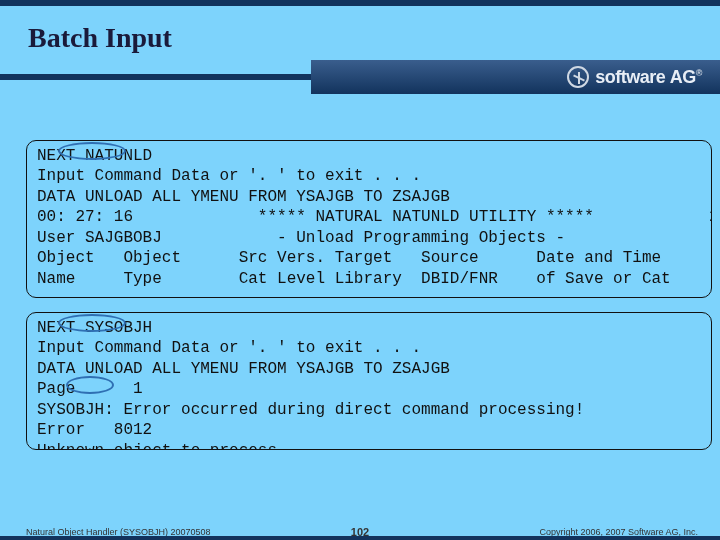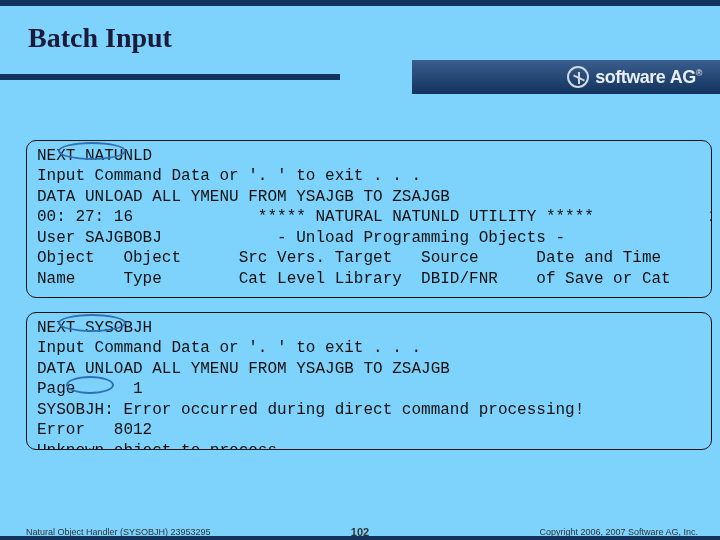--- a/index.html
+++ b/index.html
@@ -3,21 +3,21 @@
 <meta charset="utf-8">
 <style>
   * { margin: 0; padding: 0; box-sizing: border-box; }
   html, body { width: 720px; height: 540px; font-family: Georgia, 'Times New Roman', serif; background: #fff; overflow: hidden; }
   .slide { position: relative; width: 720px; height: 540px; background: #7dd3fc; }
 
   .topband { position: absolute; top: 0; left: 0; right: 0; height: 6px; background: #12335d; }
   .title { position: absolute; top: 22px; left: 28px; font-size: 28px; font-weight: bold; color: #1a1a3a; }
   .titlebar { position: absolute; top: 60px; left: 0; right: 0; height: 34px; }
   .titlebar .left { position: absolute; left: 0; top: 14px; width: 340px; height: 6px; background: #12335d; }
-  .titlebar .rightpanel { position: absolute; right: 0; top: 0; width: 308px; height: 34px; background: linear-gradient(#3a5e8d, #12335d); display: flex; align-items: center; justify-content: flex-end; padding-right: 18px; }
+  .titlebar .rightpanel { position: absolute; right: 0; top: 0; width: 409px; height: 34px; background: linear-gradient(#3a5e8d, #12335d); display: flex; align-items: center; justify-content: flex-end; padding-right: 18px; }
   .logo { display: flex; align-items: center; gap: 6px; }
   .logo-icon { width: 22px; height: 22px; border: 2px solid #cfd8e3; border-radius: 50%; position: relative; }
   .logo-icon::before, .logo-icon::after { content: ""; position: absolute; background: #cfd8e3; }
   .logo-icon::before { width: 2px; height: 12px; left: 9px; top: 4px; }
   .logo-icon::after { width: 12px; height: 2px; left: 4px; top: 9px; transform: rotate(25deg); }
   .logo-text { color: #e8eef6; font-family: Arial, sans-serif; font-size: 18px; font-weight: bold; letter-spacing: -0.5px; }
   .logo-text .bold { font-weight: 900; }
   .logo-reg { color: #cfd8e3; font-size: 9px; vertical-align: super; }
 
   .bullet-row { position: absolute; top: 108px; left: 30px; right: 20px; display: flex; align-items: center; gap: 10px; }
@@ -78,18 +78,18 @@
 SYSOBJH: Error occurred during direct command processing!
 Error   8012
 Unknown object to process.
 Processing 'YMENU'.
 Error detected in OCNCMDIN.
 SYSOBJH terminates with condition code 40</div>
   <div class="circle c2" title="SYSOBJH"></div>
   <div class="circle c3" title="8012"></div>
 
   <div class="footer">
-    <span class="left">Natural Object Handler (SYSOBJH) 23953295</span>
+    <span class="left">Natural Object Handler (SYSOBJH) 20070508</span>
     <span class="center">102</span>
     <span class="right">Copyright 2006, 2007 Software AG, Inc.</span>
   </div>
   <div class="footband"></div>
 </div>
 
 </body></html>

